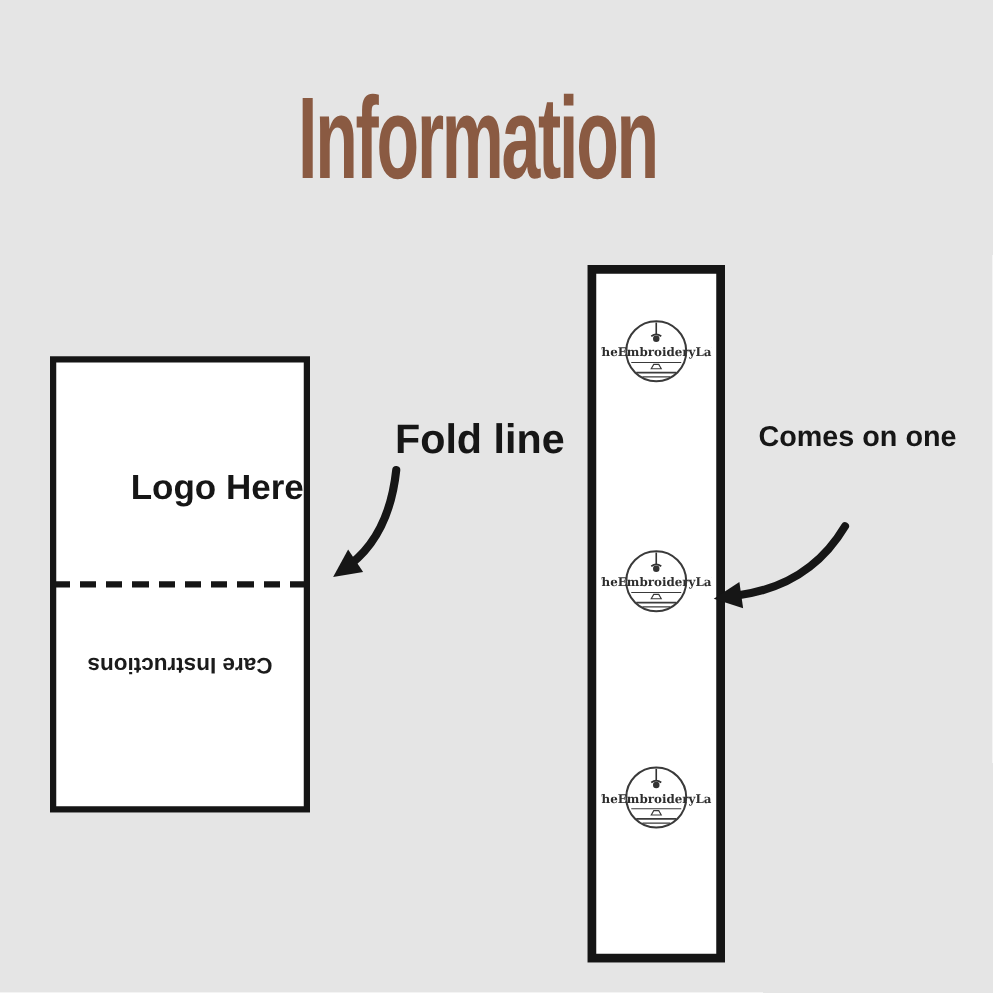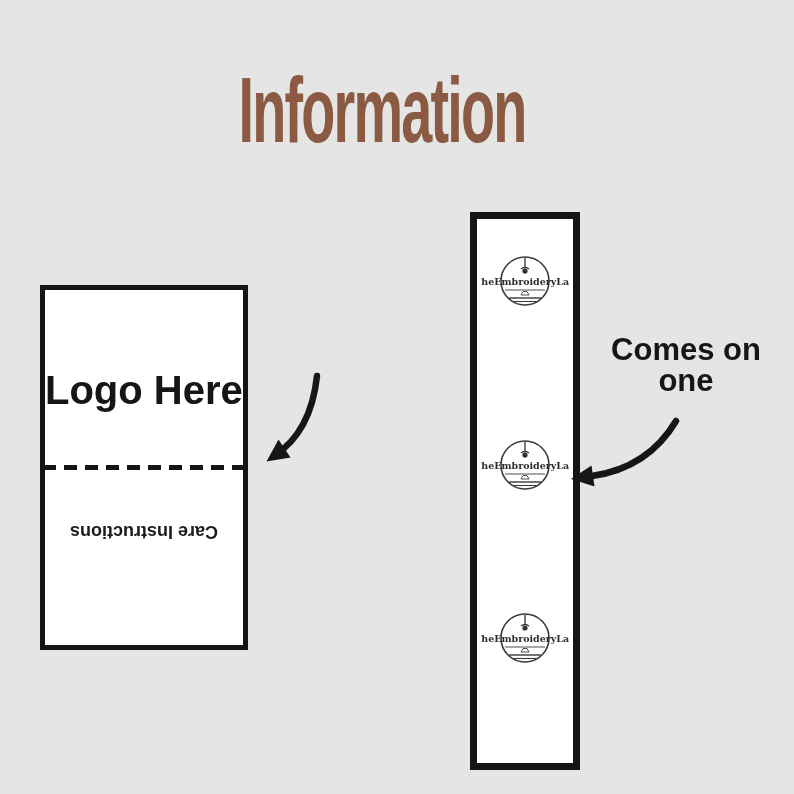--- a/index.html
+++ b/index.html
@@ -20,21 +20,21 @@
     white-space:nowrap;
   }
 
   
   .folded-label{
     position:absolute; left:40px; top:285px; width:208px; height:365px;
     border:5px solid #151515; background:#ffffff;
   }
   .logo-here{
     position:absolute; left:0; right:0; top:84px;
-    text-align:left; font-size:40px; line-height:32px; font-weight:bold;
+    text-align:right; font-size:28px; line-height:32px; font-weight:bold;
     color:#161616; letter-spacing:0;
   }
   .dashed-line{
     position:absolute; left:-2px; right:-2px; top:175px; height:5px;
     background:repeating-linear-gradient(90deg,#151515 0 13px,transparent 13px 21px);
   }
   .care-text{
     position:absolute; left:0; right:0; top:233px;
     text-align:center; font-size:18px; line-height:18px; font-weight:bold;
     color:#1b1b1b;
@@ -57,21 +57,21 @@
     position:absolute; left:50%; transform:translateX(-50%);
     width:88px; height:64px;
   }
   .stamp-1{ top:30px; }
   .stamp-2{ top:214px; }
   .stamp-3{ top:387px; }
 
   
   .roll-note{
     position:absolute; left:589px; top:334px; width:194px;
-    text-align:center; font-size:31px; line-height:31px; font-weight:bold;
+    text-align:center; font-size:23px; line-height:31px; font-weight:bold;
     color:#161616;
   }
   .roll-note span{ display:block; }
 
   
   .arrows{
     position:absolute; left:0; top:0; width:794px; height:794px;
     pointer-events:none;
   }
 </style>
@@ -81,20 +81,21 @@
 <div class="canvas">
 
   <div class="title">Information</div>
 
   <div class="folded-label">
     <div class="logo-here">Logo Here</div>
     <div class="dashed-line"></div>
     <div class="care-text">Care Instructions</div>
   </div>
 
+  <div class="fold-label">Fold line</div>
 
   <div class="roll-strip">
     <svg class="stamp stamp-1" viewBox="0 0 88 64">
       <circle cx="44" cy="32" r="24" fill="none" stroke="#3a3a3a" stroke-width="1.6"></circle>
       <g stroke="#333" stroke-width="1.3" fill="none">
         <line x1="44" y1="9" x2="44" y2="19"></line>
         <circle cx="44" cy="22" r="2.6" fill="#333" stroke="none"></circle>
         <path d="M40,20 q4,-3 8,0"></path>
       </g>
       <text x="44" y="36" text-anchor="middle" font-family="DejaVu Serif, serif" font-size="9.5" font-weight="bold" fill="#2e2e2e">TheEmbroideryLab</text>

